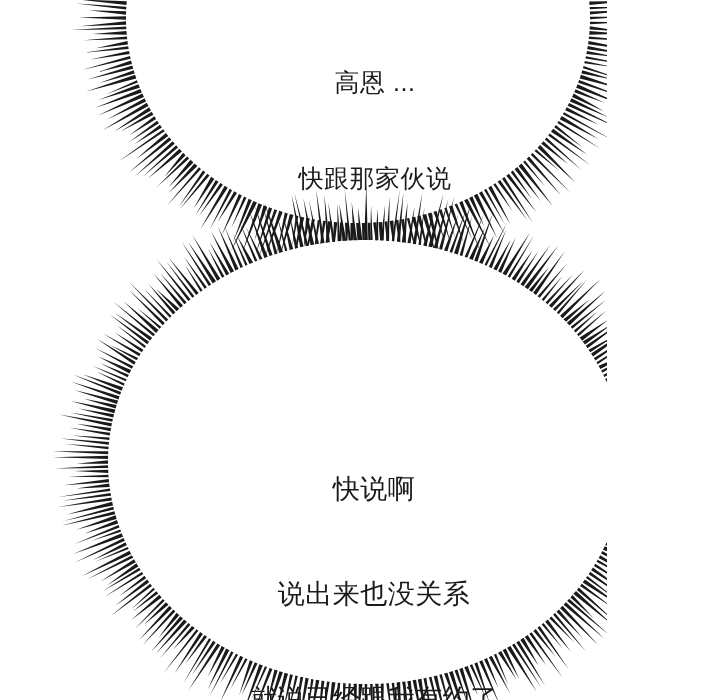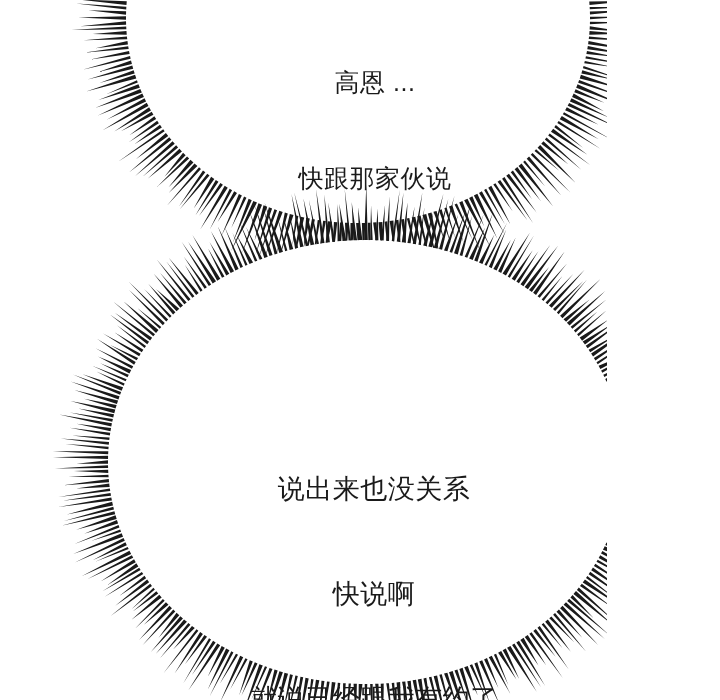--- a/index.html
+++ b/index.html
@@ -63,18 +63,18 @@
         <path d="M624.00,463.46L662.91,461.71L624.00,460.54ZM623.90,468.46L664.13,466.49L623.99,464.84ZM623.70,472.89L667.70,472.78L623.85,469.70ZM623.35,477.82L655.83,476.76L623.63,474.06ZM622.93,482.28L656.52,482.70L623.26,478.88ZM622.41,486.68L671.52,489.46L622.77,483.73ZM621.79,491.03L673.29,496.24L622.14,488.62ZM620.90,496.39L655.72,498.17L621.57,492.47ZM620.03,500.84L651.97,503.65L620.74,497.21ZM619.14,504.92L661.07,512.87L619.72,502.28ZM617.99,509.67L662.26,517.88L618.74,506.64ZM616.80,514.08L651.77,521.51L617.56,511.30ZM615.48,518.58L666.62,534.57L616.30,515.83ZM613.89,523.57L644.45,530.61L615.10,519.83ZM612.53,527.47L647.32,536.63L613.45,524.86ZM610.86,531.97L639.25,543.15L611.89,529.24ZM608.94,536.77L660.86,557.23L610.36,533.25ZM607.29,540.61L648.78,554.66L608.35,538.15ZM605.27,545.04L649.32,562.23L606.49,542.40ZM602.97,549.81L650.50,568.13L604.71,546.25ZM601.03,553.57L640.12,572.95L602.36,551.02ZM598.70,557.89L640.36,580.57L600.19,555.15ZM596.50,561.74L634.26,581.66L597.69,559.67ZM593.92,566.04L625.99,584.89L595.36,563.66ZM591.22,570.30L630.29,594.99L592.95,567.60ZM588.63,574.20L628.22,600.00L590.24,571.80ZM586.01,577.96L620.59,602.46L587.36,576.04ZM582.70,582.49L624.17,608.47L584.97,579.41ZM579.98,586.03L612.76,607.82L581.80,583.67ZM576.90,589.88L614.79,621.40L578.81,587.51ZM573.46,593.98L613.15,625.23L575.99,590.99ZM570.41,597.46L593.46,618.11L572.59,594.99ZM567.20,600.97L609.73,635.40L569.19,598.81ZM563.60,604.75L604.79,639.08L565.99,602.27ZM560.06,608.30L598.38,645.18L562.55,605.81ZM556.51,611.71L582.27,637.65L558.95,609.38ZM553.11,614.85L586.36,651.94L555.04,613.09ZM549.26,618.27L574.22,642.22L551.41,616.38ZM545.17,621.74L570.79,651.77L547.85,619.48ZM541.67,624.59L562.55,648.26L543.56,623.07ZM537.50,627.86L568.81,669.41L539.77,626.10ZM533.32,630.99L555.62,656.71L535.84,629.12ZM529.35,633.84L562.99,678.33L531.56,632.27ZM524.76,637.00L546.16,665.19L527.75,634.96ZM520.35,639.90L538.57,665.76L523.62,637.76ZM516.31,642.44L545.31,686.18L518.99,640.76ZM512.06,645.01L541.19,687.53L514.43,643.58ZM507.09,647.87L536.83,691.97L510.46,645.94ZM502.65,650.31L519.16,679.08L505.83,648.57ZM498.10,652.70L516.56,679.69L501.20,651.08ZM493.88,654.81L508.52,685.51L496.12,653.70ZM488.78,657.25L510.44,694.10L491.80,655.83ZM484.06,659.40L498.35,688.06L487.00,658.08ZM479.24,661.48L500.14,706.11L482.19,660.22ZM474.39,663.46L489.88,704.00L477.31,662.28ZM469.72,665.27L486.04,698.44L472.15,664.34ZM464.19,667.30L477.76,695.53L467.77,666.01ZM459.32,668.97L476.73,719.00L462.63,667.85ZM454.47,670.55L467.68,703.42L457.40,669.61ZM449.00,672.20L467.34,722.08L452.69,671.10ZM444.06,673.60L457.24,707.11L447.39,672.67ZM439.33,674.85L452.57,718.12L441.81,674.20ZM433.66,676.23L448.03,728.89L437.10,675.41ZM428.90,677.30L443.11,727.82L431.43,676.75ZM423.49,678.42L432.38,720.49L426.34,677.85ZM417.79,679.49L427.37,724.87L421.49,678.81ZM412.62,680.35L422.79,725.41L416.07,679.78ZM407.29,681.14L413.91,717.28L410.76,680.64ZM402.06,681.83L408.77,716.00L405.32,681.41ZM396.52,682.45L401.56,730.33L400.15,682.05ZM391.70,682.90L396.17,719.88L394.24,682.67ZM386.26,683.32L392.35,721.80L388.92,683.13ZM380.70,683.64L382.68,731.14L383.70,683.48ZM375.17,683.86L380.67,732.37L378.43,683.75ZM370.14,683.97L372.71,734.62L372.67,683.93ZM364.73,684.00L365.03,738.31L367.27,684.00ZM358.74,683.92L358.31,716.97L362.46,683.98ZM353.53,683.75L356.03,723.26L356.86,683.87ZM348.65,683.50L345.31,736.49L350.95,683.62ZM343.09,683.13L342.88,731.09L345.73,683.32ZM337.76,682.67L335.43,720.76L340.30,682.90ZM331.83,682.05L326.82,736.03L335.50,682.45ZM326.97,681.45L322.63,721.35L329.65,681.79ZM321.48,680.67L318.10,723.91L324.46,681.11ZM315.93,679.78L310.45,721.56L319.38,680.35ZM311.12,678.92L307.54,711.94L313.60,679.38ZM305.47,677.81L297.62,732.55L308.70,678.46ZM300.45,676.72L292.60,729.64L303.23,677.33ZM295.40,675.53L286.97,718.79L297.84,676.11ZM289.99,674.15L282.72,713.45L292.87,674.90ZM284.49,672.64L274.03,720.06L288.06,673.63ZM279.40,671.13L264.52,722.67L282.90,672.18ZM274.48,669.57L266.19,706.24L277.66,670.59ZM269.55,667.91L251.76,717.50L272.50,668.91ZM264.93,666.26L251.56,699.36L267.11,667.05ZM259.36,664.15L241.91,716.33L262.77,665.46ZM254.79,662.32L241.41,695.81L257.50,663.42ZM249.77,660.20L239.09,695.50L252.80,661.49ZM245.40,658.26L230.09,689.48L247.54,659.22ZM240.19,655.82L220.23,702.01L243.23,657.26ZM235.95,653.74L219.56,684.14L238.05,654.78ZM231.27,651.33L209.50,696.53L233.43,652.45ZM226.09,648.53L207.75,689.61L229.42,650.35ZM221.65,646.01L207.77,676.76L224.80,647.81ZM217.32,643.44L188.26,690.57L220.19,645.15ZM213.06,640.79L191.91,674.99L215.64,642.41ZM209.01,638.17L183.05,683.83L211.02,639.48ZM204.47,635.11L184.96,664.18L207.02,636.85ZM200.18,632.09L174.38,673.83L202.90,634.02ZM196.49,629.37L163.49,673.28L198.34,630.74ZM191.97,625.90L173.08,649.45L194.76,628.06ZM188.36,623.00L159.97,658.34L190.42,624.66ZM184.03,619.39L155.87,653.79L186.94,621.84ZM180.37,616.19L150.85,652.10L182.96,618.46ZM176.56,612.72L158.63,637.85L179.29,615.22ZM173.27,609.59L142.55,645.20L175.27,611.50ZM169.43,605.80L139.03,639.96L171.96,608.32ZM165.91,602.16L143.89,624.80L168.50,604.86ZM162.91,598.92L135.00,628.85L164.70,600.87ZM159.30,594.87L131.49,619.83L161.69,597.57ZM156.33,591.37L132.72,611.43L158.22,593.61ZM153.40,587.77L131.44,609.24L154.89,589.62ZM150.24,583.73L110.60,615.95L151.97,585.98ZM147.16,579.60L115.27,605.70L149.16,582.31ZM144.52,575.87L119.28,595.98L146.11,578.14ZM141.84,571.92L104.75,596.64L143.29,574.08ZM139.20,567.83L102.38,591.14L140.63,570.07ZM136.36,563.20L107.49,584.95L138.36,566.50ZM134.06,559.24L100.47,581.42L135.76,562.18ZM131.87,555.27L87.18,579.33L133.24,557.78ZM129.46,550.65L81.60,576.24L131.16,553.94ZM127.63,546.94L95.78,561.53L128.69,549.11ZM125.40,542.17L92.65,560.22L126.83,545.28ZM123.55,537.92L74.86,562.59L124.82,540.85ZM121.69,533.37L73.09,554.11L123.02,536.65ZM120.22,529.52L91.69,540.86L121.03,531.68ZM118.58,524.95L74.52,544.00L119.44,527.38ZM116.92,519.90L84.20,533.84L118.09,523.50ZM115.54,515.32L76.24,529.68L116.67,519.10ZM114.43,511.26L61.23,525.68L115.21,514.13ZM113.29,506.76L63.90,521.02L113.98,509.55ZM112.14,501.67L66.84,514.38L113.00,505.53ZM111.31,497.46L58.36,506.97L111.92,500.58ZM110.53,493.02L62.47,500.84L111.01,495.84ZM109.85,488.60L58.39,497.08L110.21,491.05ZM109.21,483.50L76.15,488.51L109.62,486.91ZM108.75,478.97L63.37,485.27L109.06,482.19ZM108.41,474.65L68.41,476.72L108.60,477.23ZM108.15,469.70L73.93,470.92L108.30,472.90ZM108.02,465.27L54.95,468.47L108.09,468.03ZM108.00,460.34L76.47,463.73L108.00,463.66ZM108.09,455.81L52.98,457.37L108.02,458.89ZM108.30,451.14L52.66,451.28L108.15,454.27ZM108.60,446.87L65.46,444.02L108.42,449.25ZM109.03,442.12L60.69,438.41L108.78,444.73ZM109.57,437.53L72.13,435.44L109.26,440.06ZM110.23,432.85L69.49,427.70L109.84,435.50ZM111.04,427.99L76.44,423.67L110.50,431.15ZM111.93,423.35L59.03,414.44L111.29,426.61ZM112.89,418.94L69.77,412.55L112.25,421.86ZM114.05,414.18L78.24,408.42L113.23,417.51ZM115.32,409.47L70.43,401.00L114.32,413.14ZM116.63,405.02L84.11,398.85L115.58,408.56ZM118.09,400.51L74.24,390.07L116.92,404.09ZM119.55,396.29L70.56,381.52L118.47,399.38ZM121.18,391.94L72.95,374.59L120.07,394.86ZM123.05,387.26L82.60,374.31L121.65,390.72ZM124.65,383.54L96.34,371.38L123.71,385.70ZM126.60,379.22L92.24,365.75L125.63,381.33ZM128.81,374.65L100.20,363.14L127.51,377.30ZM131.19,369.99L98.02,356.46L129.42,373.42ZM133.21,366.29L95.60,348.34L131.90,368.67ZM135.71,361.90L96.92,338.74L134.10,364.68ZM138.10,357.94L110.27,345.00L136.62,360.36ZM140.67,353.87L103.14,333.47L139.16,356.24ZM143.39,349.76L114.39,332.15L141.74,352.24ZM146.03,345.98L116.92,325.25L144.60,348.01ZM149.07,341.82L109.89,314.55L147.26,344.27ZM152.16,337.79L114.78,312.71L150.06,340.51ZM155.01,334.23L113.07,301.53L153.28,336.37ZM158.49,330.07L123.38,301.35L156.05,332.96ZM161.26,326.91L137.30,308.08L159.73,328.65ZM164.78,323.05L128.65,289.39L162.84,325.16ZM168.15,319.52L128.81,281.77L166.27,321.47ZM171.52,316.12L144.03,288.79L169.87,317.76ZM175.44,312.34L148.23,283.68L173.10,314.57ZM179.27,308.80L156.10,289.00L176.59,311.26ZM182.99,305.51L153.49,273.49L180.35,307.84ZM186.66,302.40L159.98,272.79L184.32,304.37ZM190.50,299.27L156.58,259.28L188.27,301.07ZM194.44,296.19L166.18,261.33L192.29,297.86ZM198.68,293.01L168.56,257.59L196.15,294.89ZM202.53,290.25L184.80,264.63L200.56,291.65ZM206.88,287.25L183.70,256.50L204.61,288.79ZM211.19,284.40L181.46,241.44L208.84,285.94ZM216.04,281.34L188.09,241.82L212.66,283.45ZM220.34,278.76L192.39,234.92L217.17,280.65ZM224.46,276.39L207.95,248.36L221.99,277.80ZM229.29,273.72L209.51,242.09L226.23,275.39ZM234.05,271.22L210.82,231.04L230.65,273.00ZM238.65,268.92L217.72,226.36L235.35,270.56ZM242.95,266.87L224.51,226.77L240.47,268.05ZM247.55,264.78L232.41,232.87L245.39,265.75ZM253.08,262.39L237.08,235.79L249.49,263.92ZM257.35,260.64L239.52,222.34L254.95,261.62ZM262.39,258.68L246.05,226.95L259.73,259.70ZM267.76,256.72L249.36,211.26L264.28,257.98ZM272.58,255.06L254.43,204.49L269.46,256.12ZM277.50,253.47L263.25,207.50L274.64,254.38ZM283.00,251.80L264.52,202.45L279.31,252.90ZM287.39,250.55L277.09,215.44L285.16,251.18ZM293.24,249.01L283.97,219.07L289.62,249.94ZM298.19,247.80L289.82,216.44L295.05,248.56ZM303.53,246.60L291.48,193.92L300.15,247.35ZM308.45,245.59L294.19,192.37L305.72,246.14ZM314.19,244.52L303.37,198.16L310.53,245.19ZM318.97,243.72L308.88,199.83L316.35,244.15ZM324.51,242.89L316.01,188.88L321.44,243.33ZM329.88,242.18L324.31,194.39L326.74,242.58ZM335.10,241.59L328.21,202.22L332.23,241.91ZM340.51,241.08L337.34,203.89L337.56,241.35ZM346.33,240.64L339.27,203.70L342.50,240.92ZM351.01,240.37L344.66,188.65L348.59,240.50ZM357.06,240.13L351.68,201.97L353.33,240.26ZM362.36,240.02L358.14,207.30L358.83,240.08ZM367.81,240.00L366.30,184.50L364.19,240.00ZM372.67,240.07L371.05,205.26L370.14,240.03ZM378.41,240.25L377.73,208.40L375.20,240.14ZM383.68,240.52L385.07,204.84L380.72,240.36ZM389.07,240.89L389.68,196.36L386.10,240.67ZM394.19,241.33L399.76,189.64L391.74,241.11ZM399.93,241.92L403.44,192.42L396.74,241.58ZM405.60,242.62L407.58,202.34L401.78,242.14ZM410.63,243.34L414.58,206.49L407.42,242.88ZM415.93,244.19L422.34,192.62L412.76,243.67ZM420.83,245.07L424.49,207.05L418.45,244.63ZM426.60,246.21L433.47,211.75L423.23,245.52ZM431.96,247.37L443.41,193.65L428.36,246.58ZM437.04,248.58L448.41,198.85L433.72,247.78ZM442.08,249.87L454.55,195.56L439.06,249.08ZM447.43,251.34L458.37,214.33L444.02,250.39ZM452.16,252.74L466.24,209.22L449.53,251.95ZM457.83,254.53L470.95,203.59L454.03,253.32ZM462.34,256.05L472.22,215.40L459.62,255.13ZM467.28,257.82L483.87,214.02L464.67,256.87ZM472.75,259.89L485.05,227.51L469.13,258.50ZM477.46,261.78L493.09,212.34L474.24,260.48ZM482.45,263.89L494.42,234.46L478.99,262.41ZM486.59,265.74L507.19,222.50L484.47,264.79ZM491.72,268.13L506.40,229.28L488.87,266.79ZM496.69,270.58L510.83,239.74L493.31,268.90ZM501.19,272.91L515.75,237.46L498.11,271.31ZM505.96,275.50L530.01,232.57L502.53,273.62ZM509.82,277.69L533.95,235.46L507.73,276.49ZM514.81,280.64L532.75,250.18L511.68,278.77ZM518.95,283.21L538.56,250.98L516.35,281.59ZM523.45,286.13L550.19,244.97L520.52,284.21ZM527.90,289.14L558.26,245.50L524.62,286.90ZM531.94,292.00L549.11,266.97L528.97,289.89ZM536.03,295.02L564.81,251.33L533.13,292.87ZM539.70,297.85L567.20,263.37L537.57,296.20ZM543.59,300.96L562.48,276.12L541.64,299.38ZM547.50,304.22L573.27,274.02L545.53,302.56ZM551.67,307.85L584.64,269.63L549.00,305.50ZM555.15,311.02L583.34,280.99L553.00,309.04ZM558.62,314.30L586.89,279.77L556.85,312.61ZM562.53,318.16L600.76,278.65L560.08,315.72ZM566.10,321.85L589.59,299.58L563.49,319.14ZM569.50,325.52L605.26,291.07L566.89,322.69ZM572.34,328.73L606.40,299.50L570.67,326.83ZM575.58,332.52L597.51,311.55L573.88,330.50ZM578.61,336.24L606.66,310.26L577.10,334.37ZM582.10,340.71L609.33,318.92L579.68,337.58ZM584.99,344.61L611.64,324.38L582.68,341.48ZM587.64,348.35L621.92,321.44L585.73,345.64ZM590.22,352.17L623.58,330.51L588.65,349.83ZM593.05,356.55L638.04,323.46L591.13,353.55ZM595.41,360.42L628.87,336.75L593.87,357.88ZM597.70,364.34L625.03,344.77L596.49,362.24ZM600.33,369.10L637.99,349.24L598.56,365.85ZM602.26,372.79L632.07,354.73L601.13,370.62ZM604.38,377.07L649.83,351.62L603.30,374.87ZM606.51,381.65L635.64,364.42L605.25,378.91ZM608.29,385.70L658.91,363.34L607.35,383.53ZM610.23,390.44L652.22,371.43L609.06,387.54ZM611.83,394.60L639.33,381.51L610.92,392.20ZM613.65,399.72L647.99,385.99L612.33,395.95ZM615.05,404.00L647.99,389.50L613.95,400.60ZM616.29,408.12L650.43,395.12L615.50,405.46ZM617.64,413.00L664.03,398.88L616.72,409.61ZM618.69,417.19L651.30,407.95L618.03,414.50ZM619.69,421.58L672.81,408.13L619.17,419.22ZM620.65,426.32L654.83,419.53L620.12,423.63ZM621.56,431.46L663.94,424.57L620.91,427.68ZM622.18,435.62L669.55,426.42L621.75,432.73ZM622.75,440.12L666.83,431.53L622.43,437.47ZM623.28,445.36L660.61,439.56L622.91,441.49ZM623.60,449.58L668.24,442.65L623.38,446.55ZM623.86,454.56L673.73,449.74L623.68,450.85ZM623.97,458.64L663.67,455.30L623.91,456.07Z" fill="#1a1a1a"></path>
       </g>
     </svg>
 
   <div class="bubble-text" id="bubble-1-text">
     <span class="tline">高恩 ...</span>
     <span class="tline">快跟那家伙说</span>
   </div>
 
   <div class="bubble-text" id="bubble-2-text">
+    <span class="tline">快说啊</span>
     <span class="tline">说出来也没关系</span>
-    <span class="tline">快说啊</span>
     <span class="tline">就说已经跟我有约了</span>
   </div>
 
 </div>
 
 </body></html>

